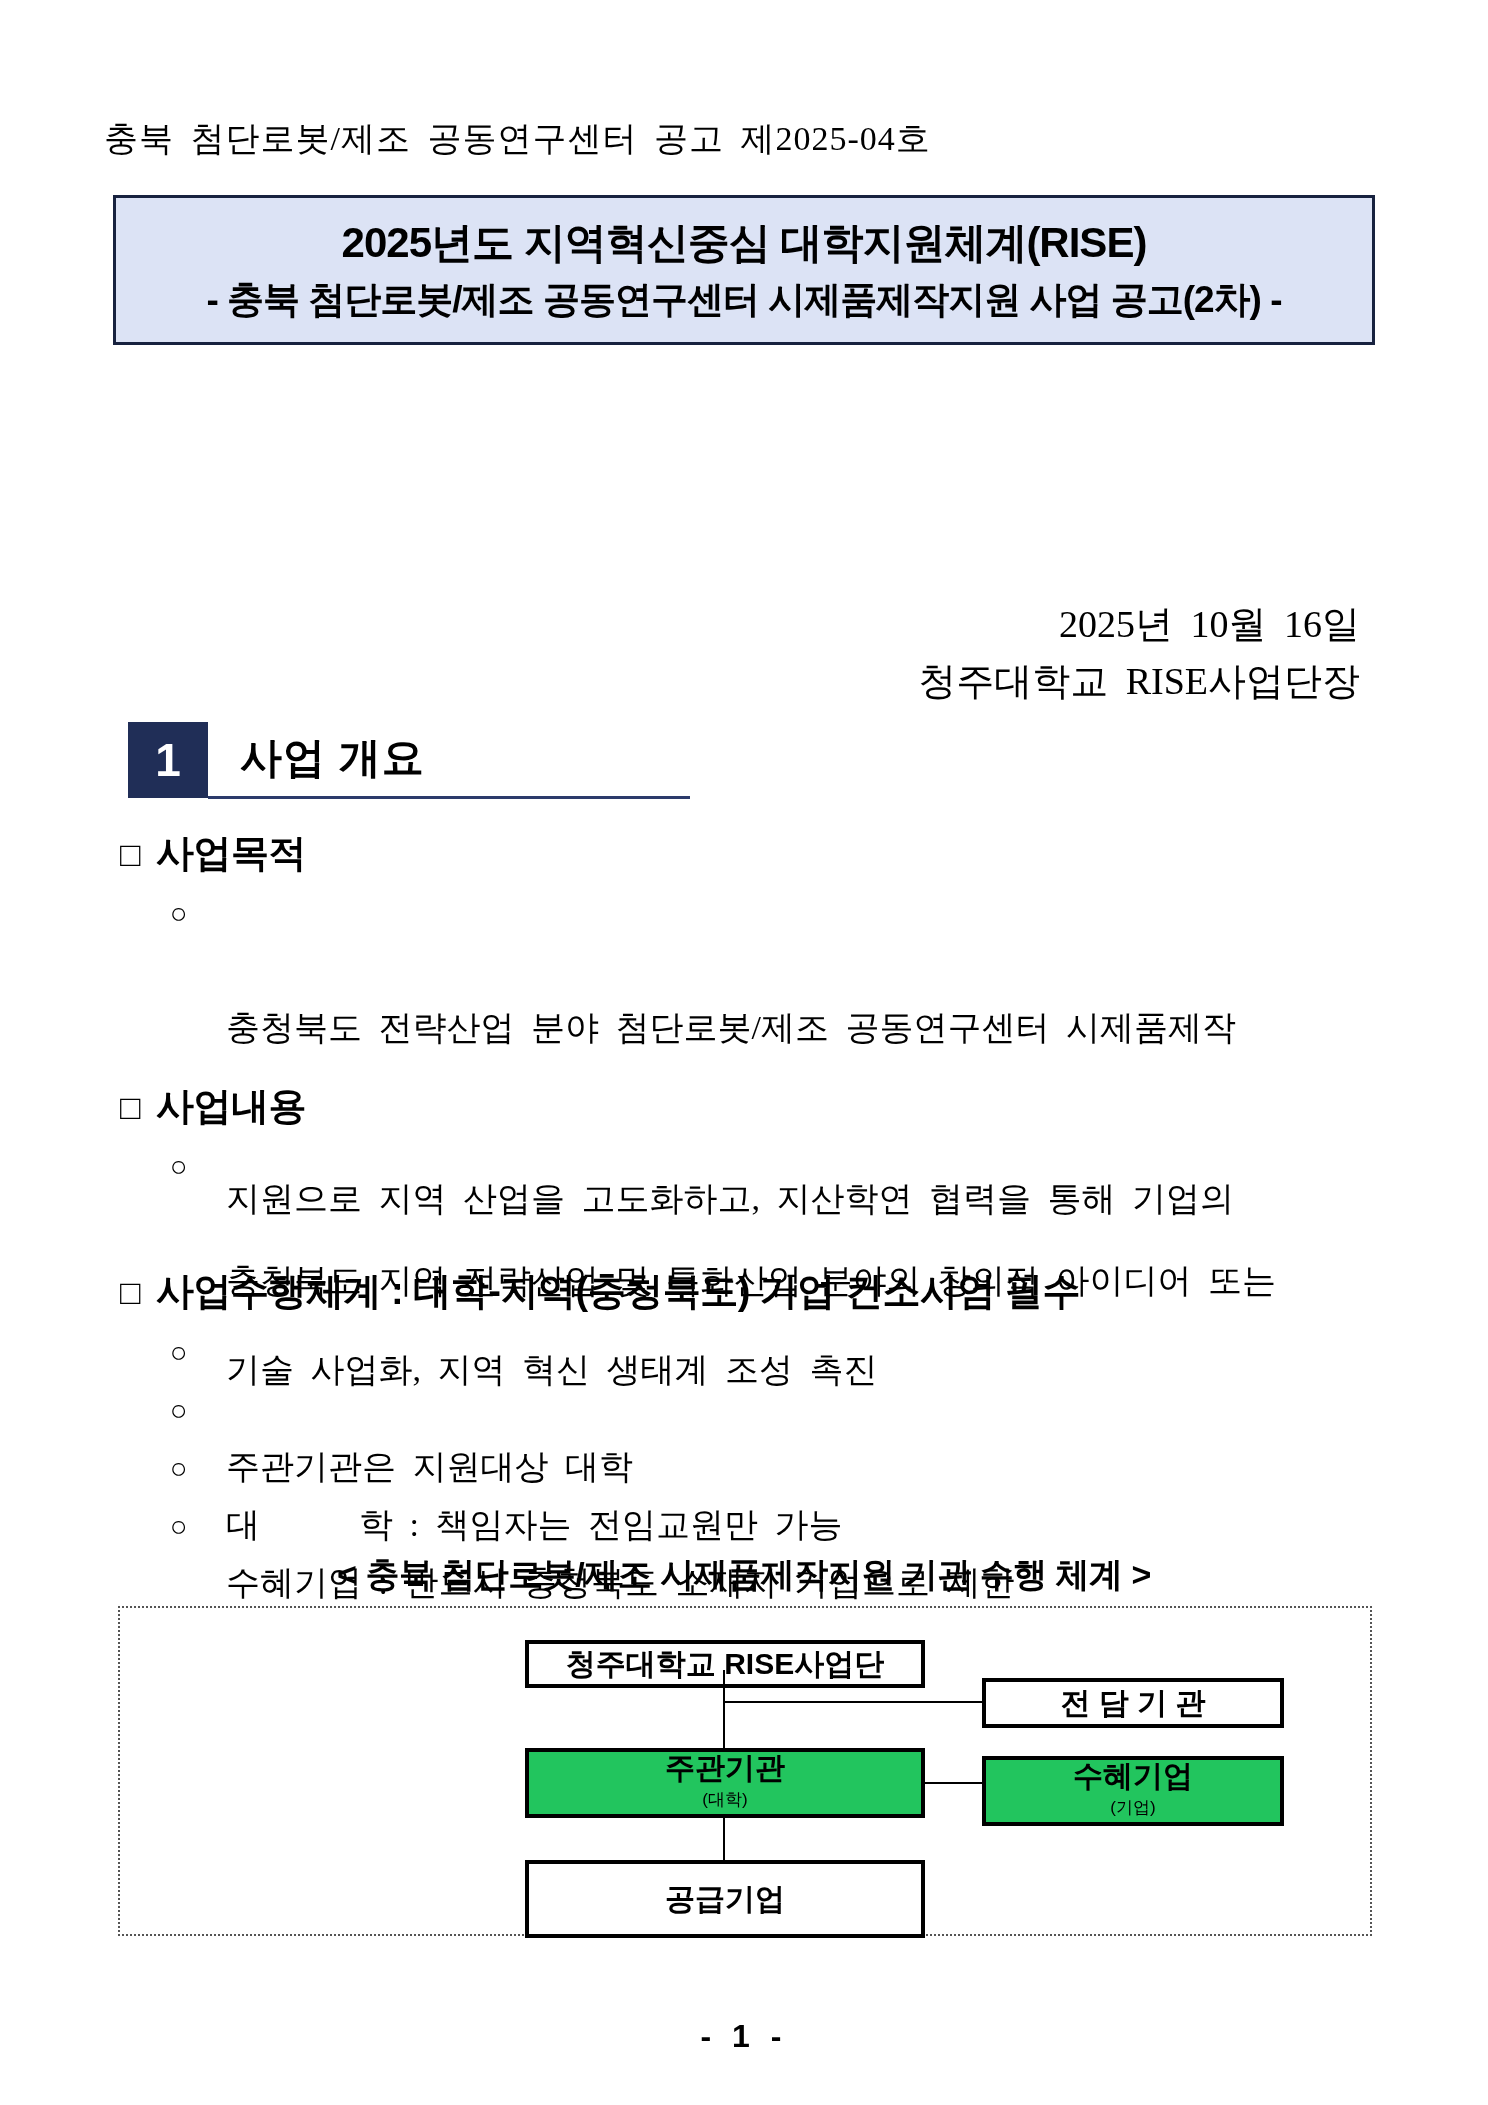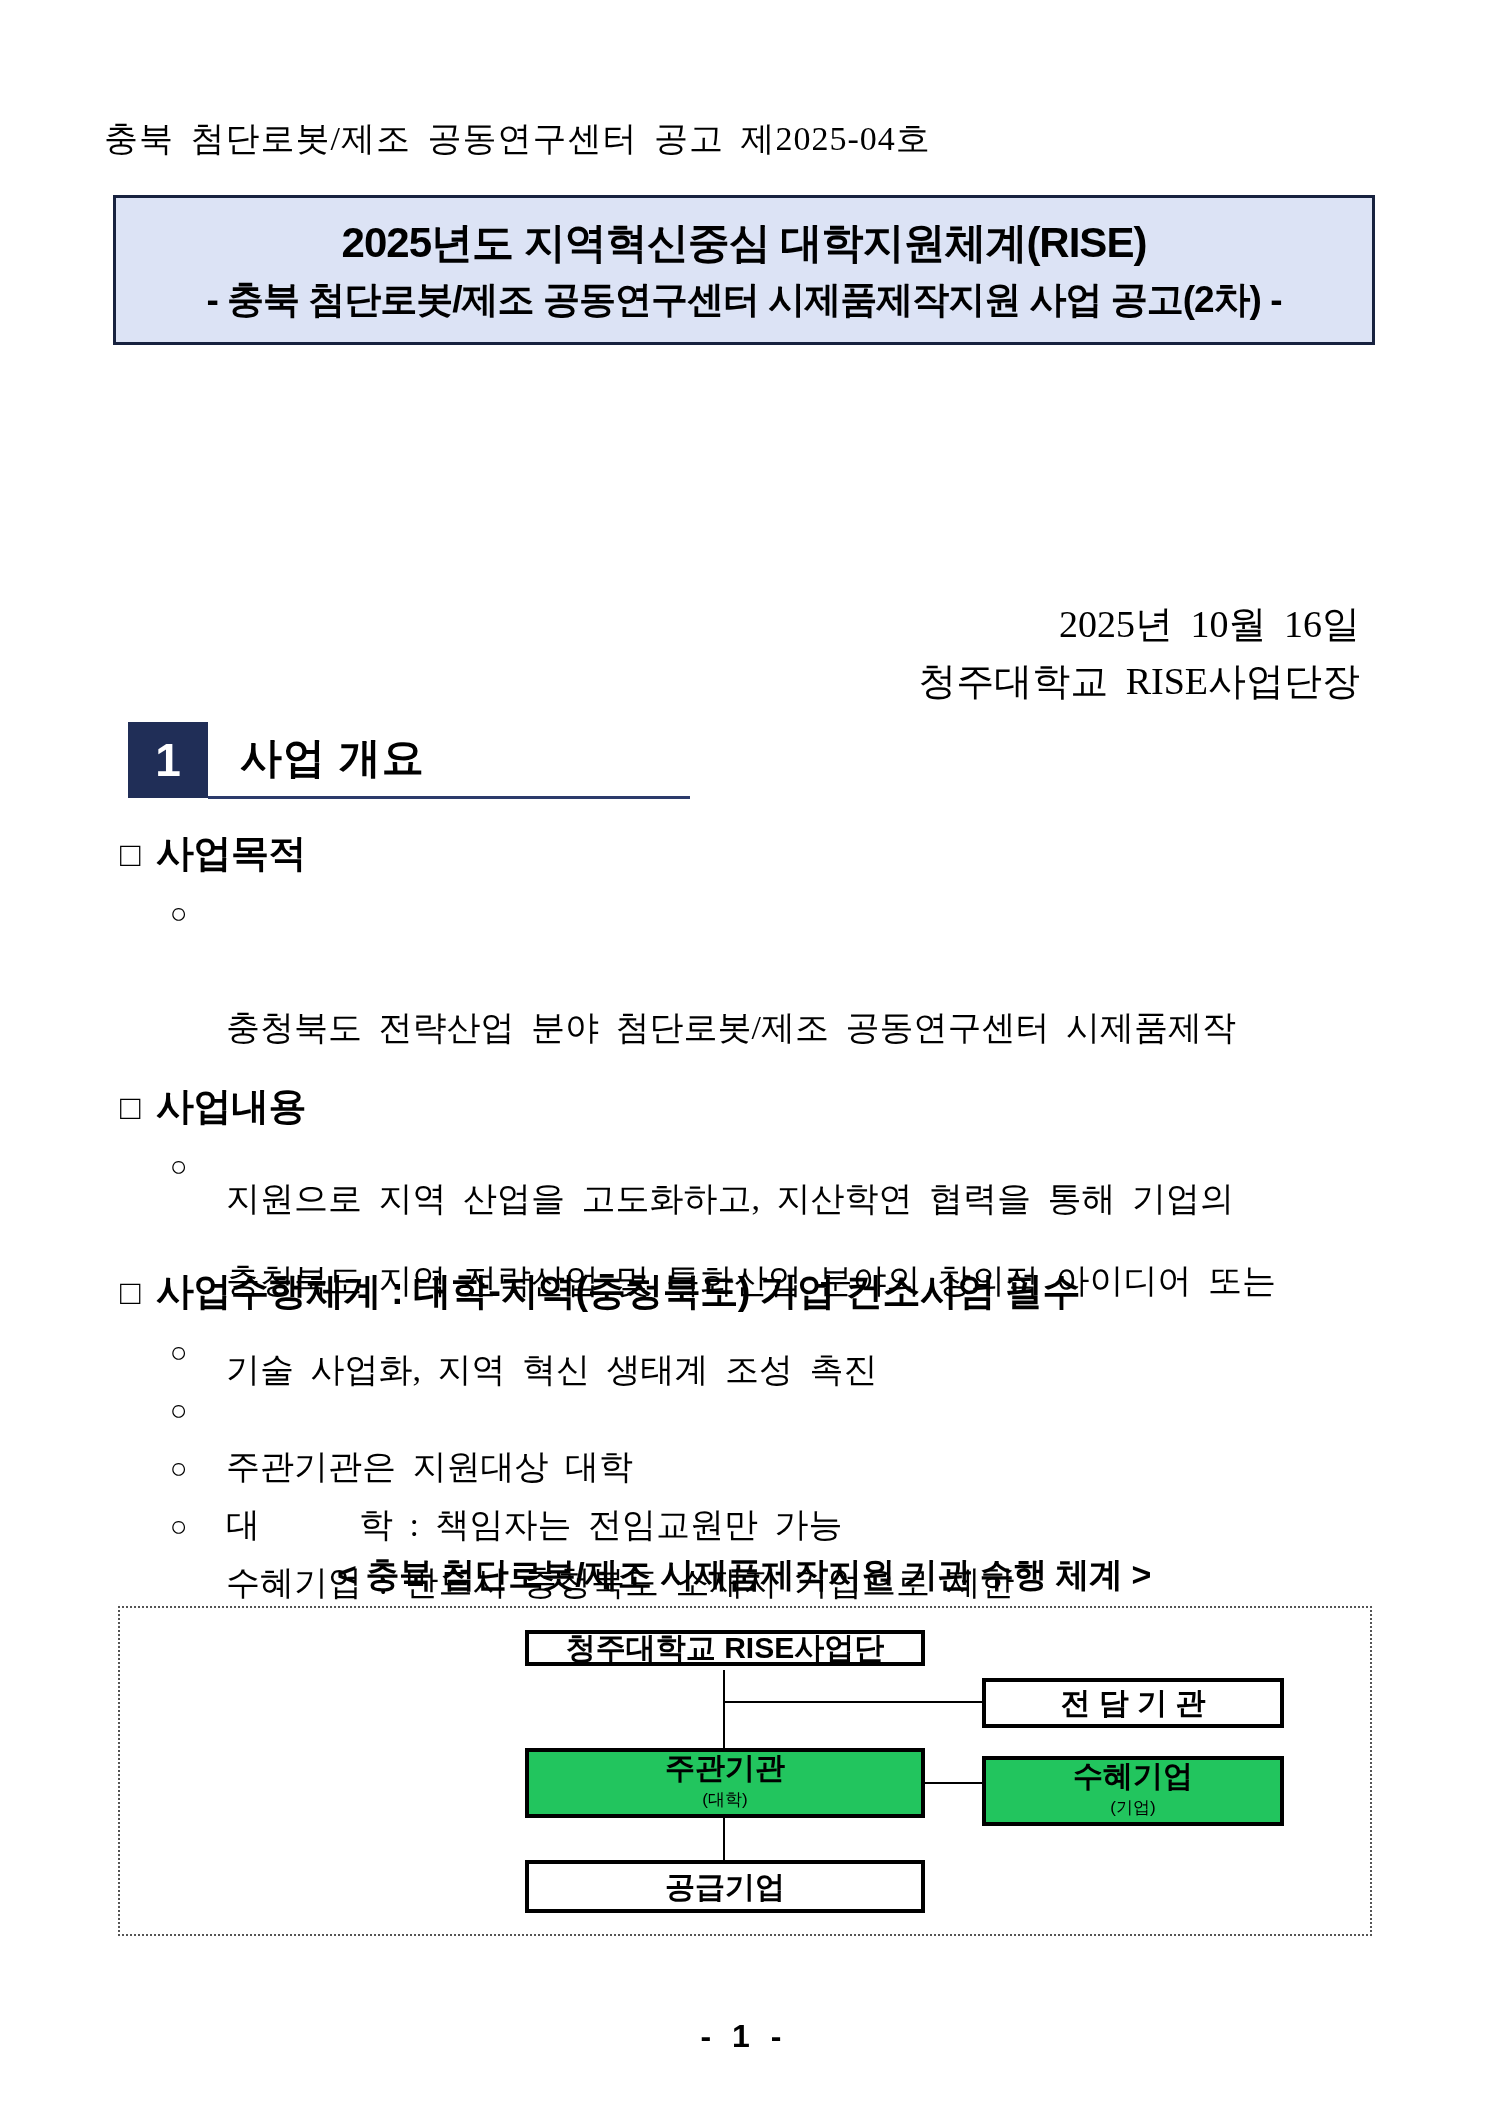--- a/index.html
+++ b/index.html
@@ -181,21 +181,21 @@
   <div class="abs item" style="top:1498px">
     <span class="ob">○</span>
     <div class="itext">
       <div>공급기업 : 충청북도 소재지 제한 해당없음</div>
     </div>
   </div>
 
   <div class="abs caption">&lt; 충북 첨단로봇/제조 시제품제작지원 기관 수행 체계 &gt;</div>
 
   <div class="abs diagram">
-    <div class="dbox" style="left:405px;top:22px;width:400px;height:36px;">
+    <div class="dbox" style="left:405px;top:32px;width:400px;height:48px;">
       <span class="dtitle">청주대학교 RISE사업단</span>
     </div>
 
     <div class="dline" style="left:603px;top:62px;width:2px;height:78px;"></div>
     <div class="dline" style="left:604px;top:93px;width:258px;height:2px;"></div>
 
     <div class="dbox" style="left:862px;top:70px;width:302px;height:50px;">
       <span class="dtitle">전 담 기 관</span>
     </div>
 
@@ -206,20 +206,20 @@
 
     <div class="dline" style="left:805px;top:174px;width:57px;height:2px;"></div>
 
     <div class="dbox gray" style="left:862px;top:148px;width:302px;height:70px;">
       <span class="dtitle">수혜기업</span>
       <span class="dsub">(기업)</span>
     </div>
 
     <div class="dline" style="left:603px;top:210px;width:2px;height:42px;"></div>
 
-    <div class="dbox" style="left:405px;top:252px;width:400px;height:53px;">
+    <div class="dbox" style="left:405px;top:252px;width:400px;height:78px;">
       <span class="dtitle">공급기업</span>
     </div>
   </div>
 
   <div class="abs footer">- 1 -</div>
 
 </div>
 
 </body></html>

